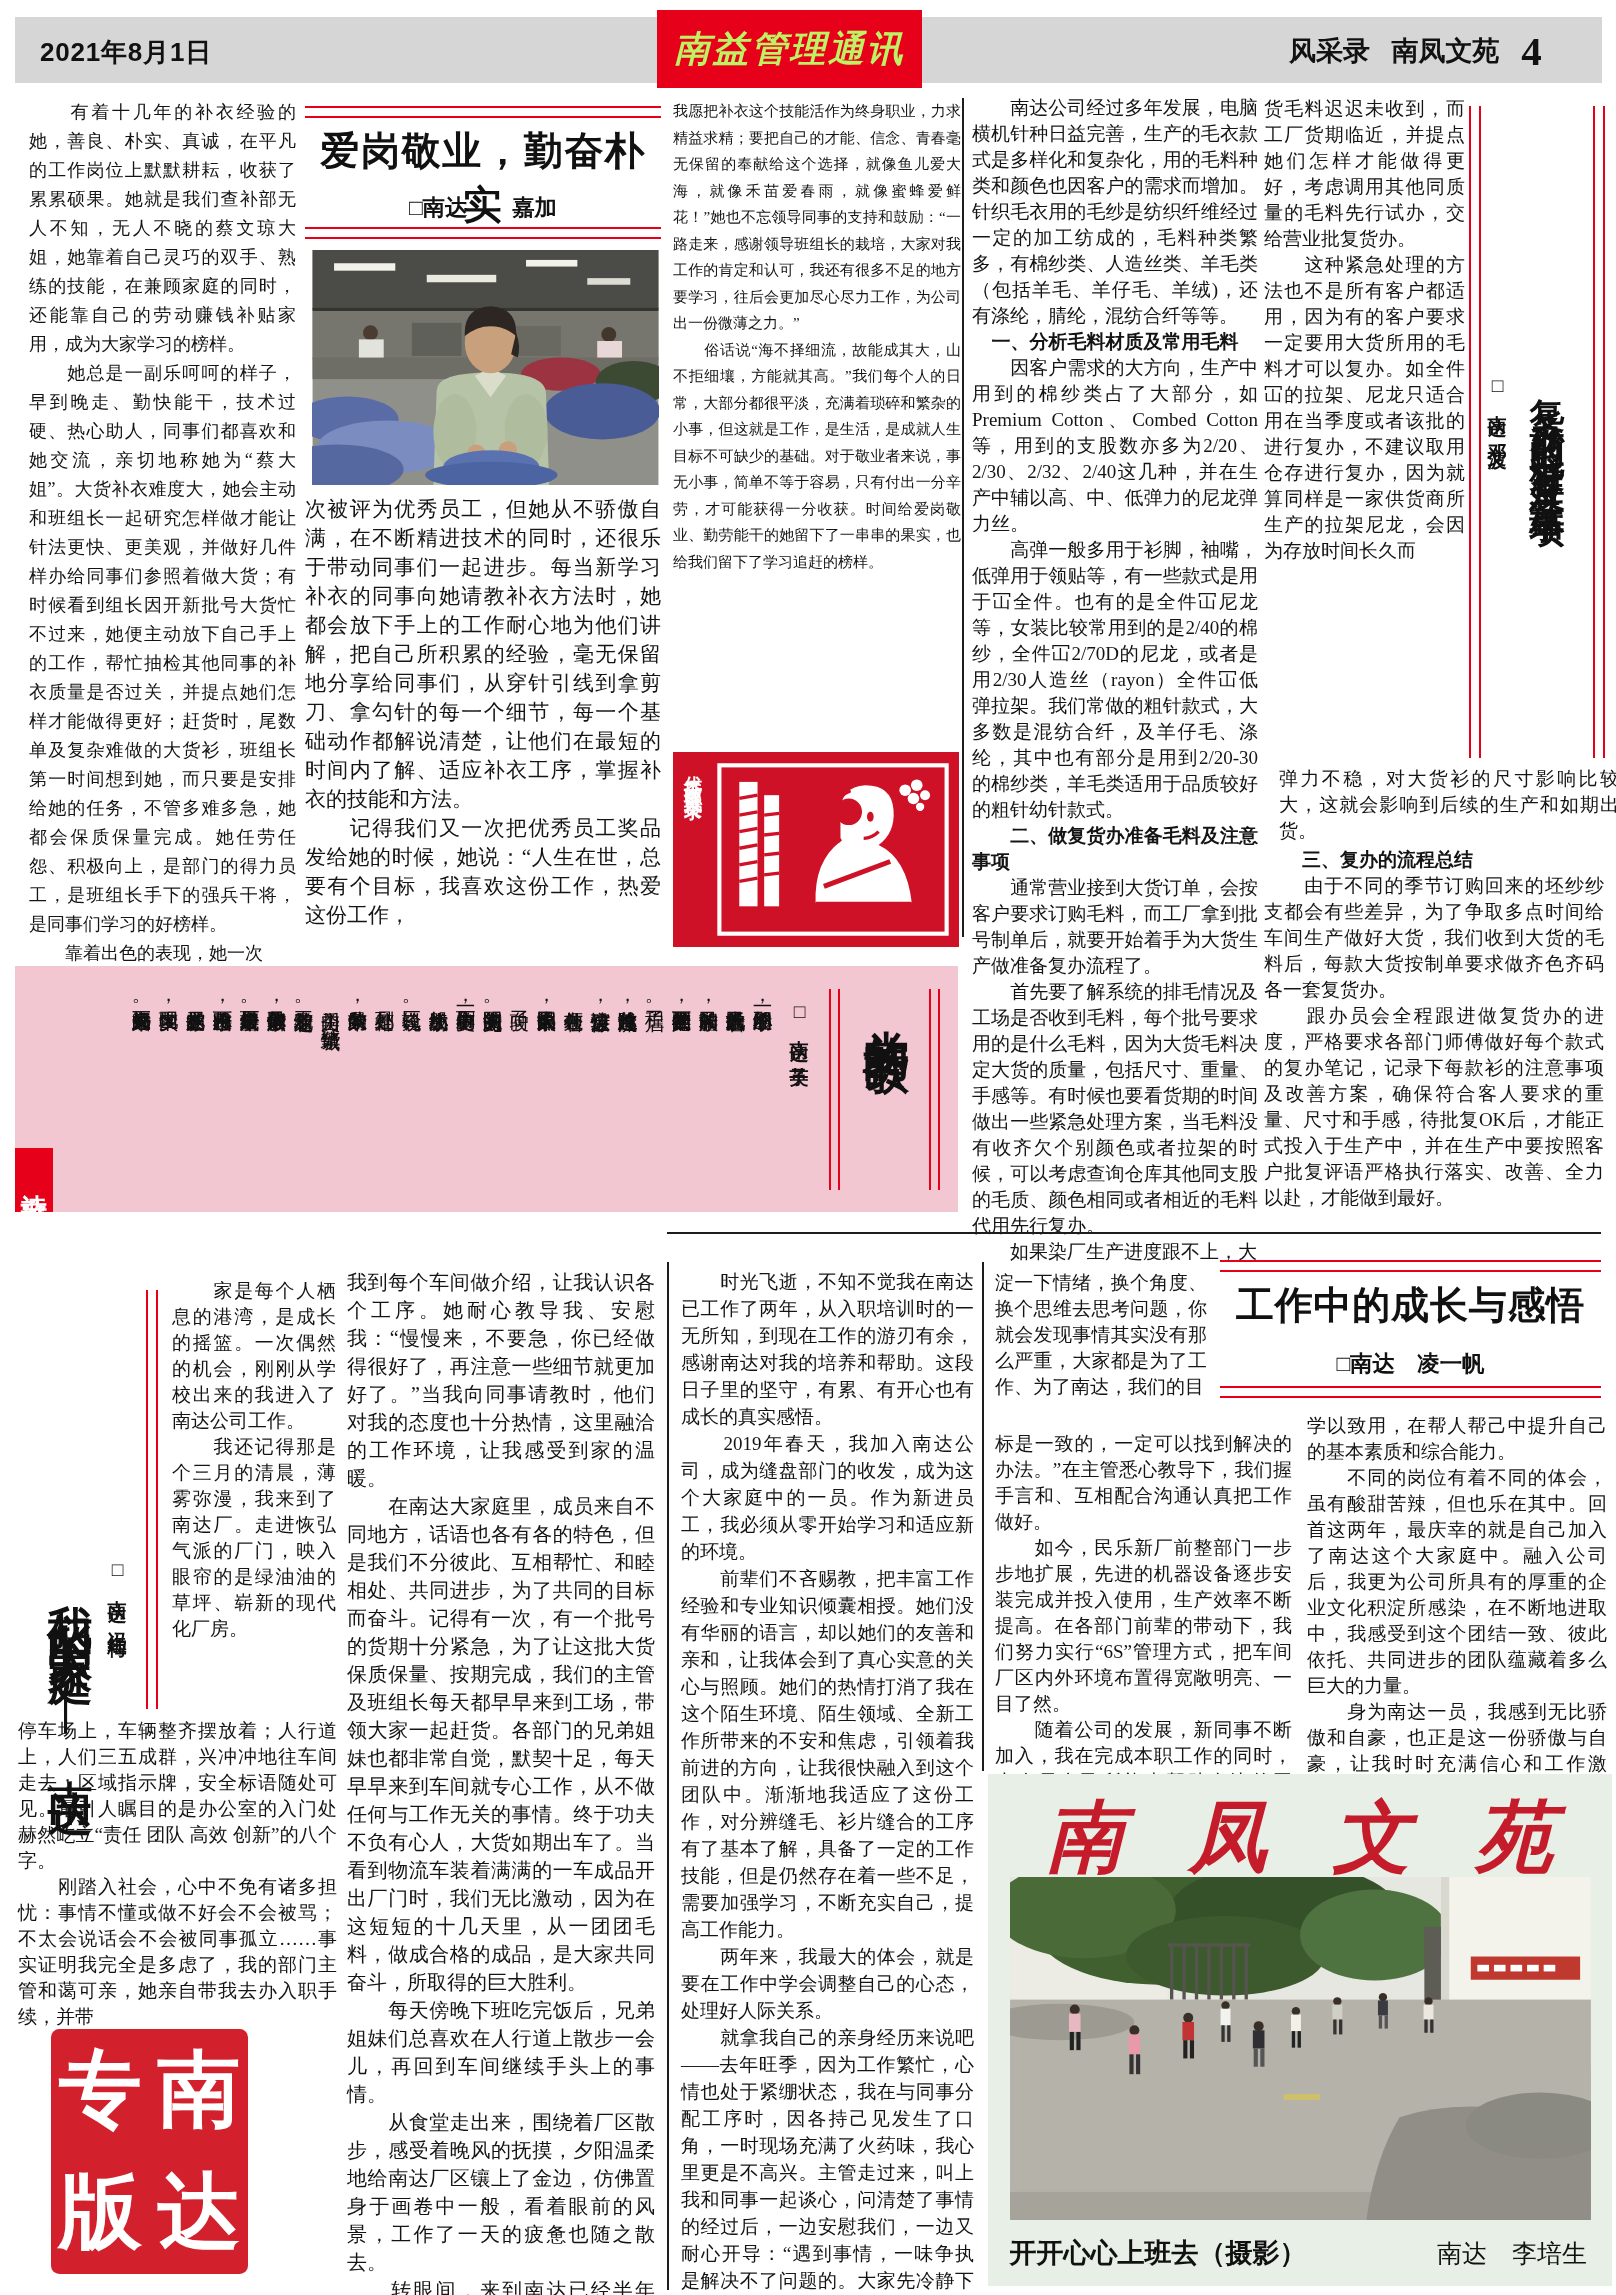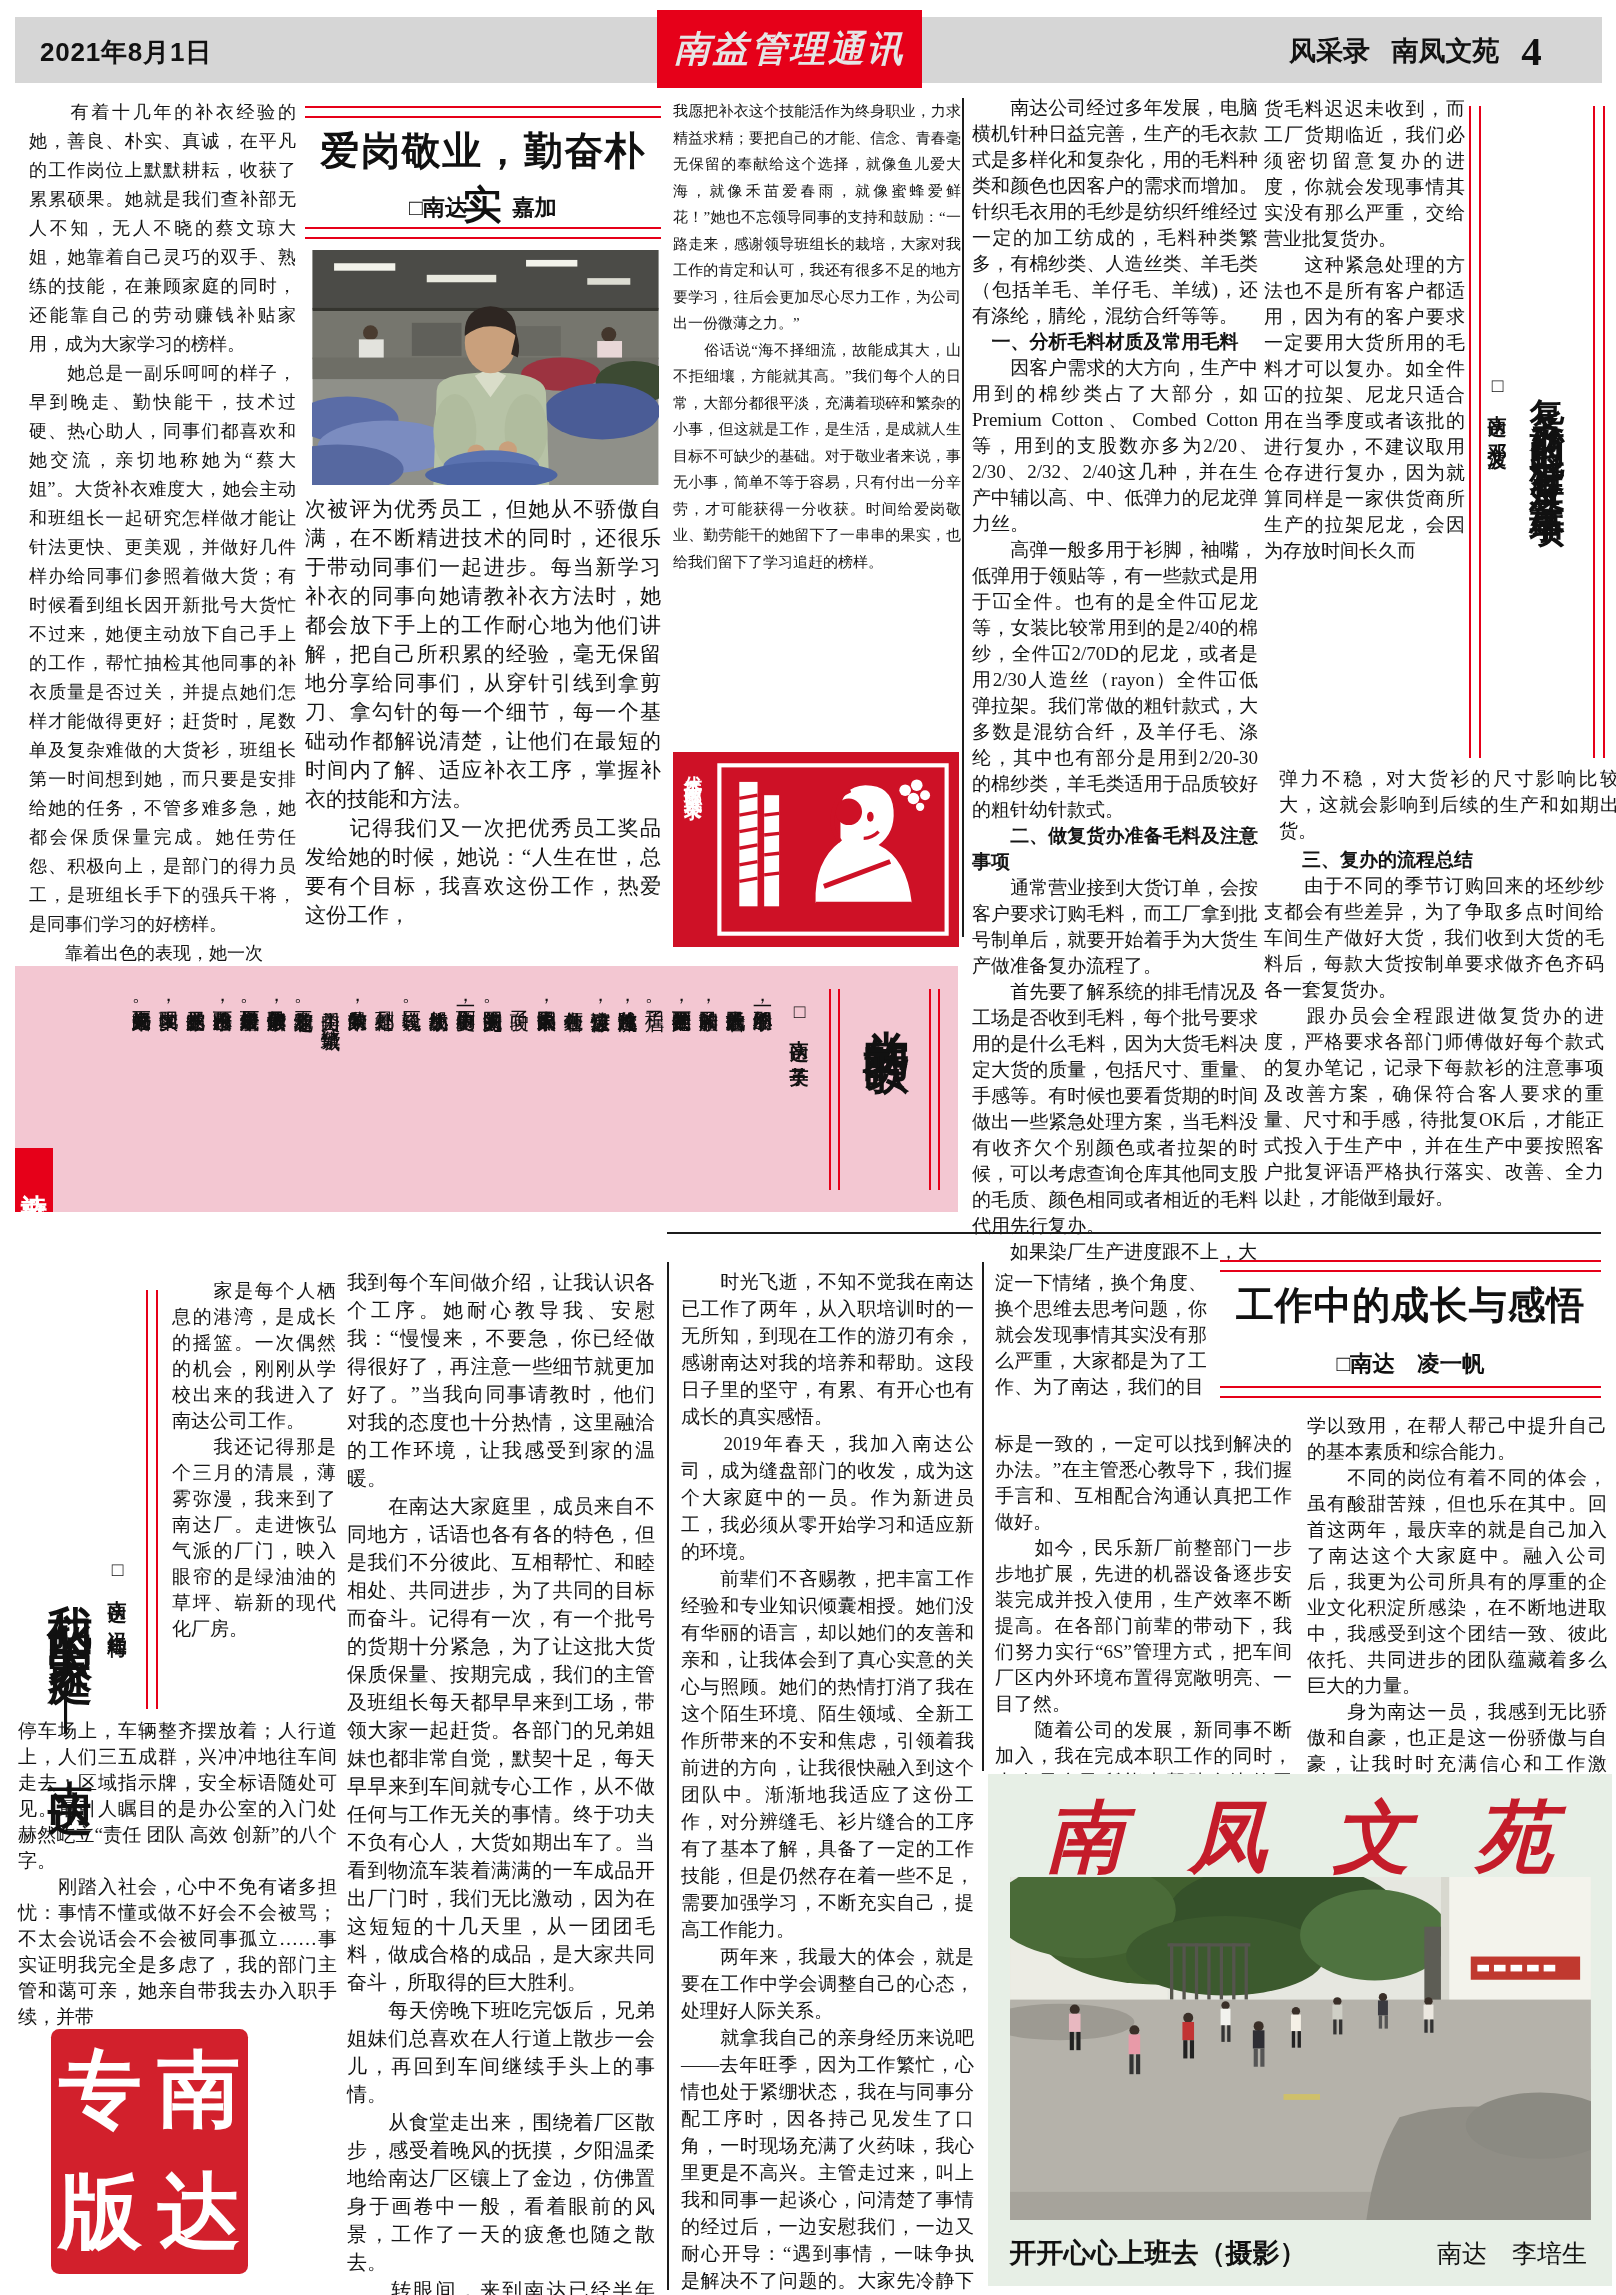--- a/index.html
+++ b/index.html
@@ -16,21 +16,21 @@
   
   .hrule{height:8.3px;border-top:2.5px solid #e60019;border-bottom:2.5px solid #e60019;}
   .vrule{width:7.5px;border-left:2.5px solid #e60019;border-right:2.5px solid #e60019;}
   .divider{background:#1c1c1c;width:1.7px;}
   .hdiv{background:#1c1c1c;height:1.7px;}
   
   .hdr-bar{left:15px;top:16.6px;width:1587px;height:66px;background:#d6d6d6;}
   .hdr-date{left:40px;top:35px;font-size:26px;font-weight:bold;letter-spacing:0.8px;}
   .masthead{left:657px;top:10px;width:265px;height:78px;background:#e60019;
             display:flex;align-items:center;justify-content:center;}
-  .masthead span{color:#e5e5e5;font-size:36px;font-weight:bold;letter-spacing:2.5px;font-style:italic;}
+  .masthead span{color:#bef264;font-size:36px;font-weight:bold;letter-spacing:2.5px;font-style:italic;}
   .hdr-right{left:1289px;top:33px;display:flex;align-items:center;gap:21.6px;}
   .hdr-right .sec{font-size:27px;font-weight:bold;}
   .hdr-right .pageno{font-size:41px;font-weight:bold;line-height:33px;}
   
   .t-big{font-weight:bold;text-align:center;}
   .byline{text-align:center;font-size:22.4px;}
   
   .vert{writing-mode:vertical-rl;}
   
   svg{display:block;}
@@ -167,21 +167,21 @@
     <div class="txt dense">　　南达公司经过多年发展，电脑横机针种日益完善，生产的毛衣款式是多样化和复杂化，用的毛料种类和颜色也因客户的需求而增加。针织毛衣用的毛纱是纺织纤维经过一定的加工纺成的，毛料种类繁多，有棉纱类、人造丝类、羊毛类（包括羊毛、羊仔毛、羊绒)，还有涤纶，腈纶，混纺合纤等等。</div>
     <div class="txt dense bh hcenter">一、分析毛料材质及常用毛料</div>
     <div class="txt dense">　　因客户需求的大方向，生产中用到的棉纱类占了大部分，如Premium Cotton、Combed Cotton等，用到的支股数亦多为2/20、2/30、2/32、2/40这几种，并在生产中辅以高、中、低弹力的尼龙弹力丝。</div>
     <div class="txt dense">　　高弹一般多用于衫脚，袖嘴，低弹用于领贴等，有一些款式是用于冚全件。也有的是全件冚尼龙等，女装比较常用到的是2/40的棉纱，全件冚2/70D的尼龙，或者是用2/30人造丝（rayon）全件冚低弹拉架。我们常做的粗针款式，大多数是混纺合纤，及羊仔毛、涤纶，其中也有部分是用到2/20-30的棉纱类，羊毛类适用于品质较好的粗针幼针款式。</div>
     <div class="txt dense bh">　　二、做复货办准备毛料及注意事项</div>
     <div class="txt dense">　　通常营业接到大货订单，会按客户要求订购毛料，而工厂拿到批号制单后，就要开始着手为大货生产做准备复办流程了。</div>
     <div class="txt dense">　　首先要了解系统的排毛情况及工场是否收到毛料，每个批号要求用的是什么毛料，因为大货毛料决定大货的质量，包括尺寸、重量、手感等。有时候也要看货期的时间做出一些紧急处理方案，当毛料没有收齐欠个别颜色或者拉架的时候，可以考虑查询仓库其他同支股的毛质、颜色相同或者相近的毛料代用先行复办。</div>
     <div class="txt dense">　　如果染厂生产进度跟不上，大</div>
   </div>
 
-  <div class="abs txt dense" style="left:1264px;top:96px;width:201px;">货毛料迟迟未收到，而工厂货期临近，我们必须密切留意复办的进度，你就会发现事情其实没有那么严重，交给营业批复货办。
+  <div class="abs txt dense" style="left:1264px;top:96px;width:201px;">货毛料迟迟未收到，而工厂货期临近，并提点她们怎样才能做得更好，考虑调用其他同质量的毛料先行试办，交给营业批复货办。
 　　这种紧急处理的方法也不是所有客户都适用，因为有的客户要求一定要用大货所用的毛料才可以复办。如全件冚的拉架、尼龙只适合用在当季度或者该批的进行复办，不建议取用仓存进行复办，因为就算同样是一家供货商所生产的拉架尼龙，会因为存放时间长久而</div>
 
   <div class="abs vrule" style="left:1469px;top:106px;height:652px;"></div>
   <div class="abs vrule" style="left:1593px;top:106px;height:652px;"></div>
   <div class="abs vert t-big" style="left:1522px;top:126px;height:615px;font-size:35px;letter-spacing:9px;">复货办前的毛料准备及注意事项</div>
   <div class="abs vert bh" style="left:1484px;top:375px;height:216px;font-size:19px;letter-spacing:3.3px;">□南达　邓文波</div>
 
   <div class="abs txt dense" style="left:1264px;top:766px;width:340px;margin-left:15px;">弹力不稳，对大货衫的尺寸影响比较大，这就会影响到后续的生产和如期出货。</div>
   <div class="abs" style="left:1264px;top:847px;width:340px;">
     <div class="txt dense bh">　　三、复办的流程总结</div>

